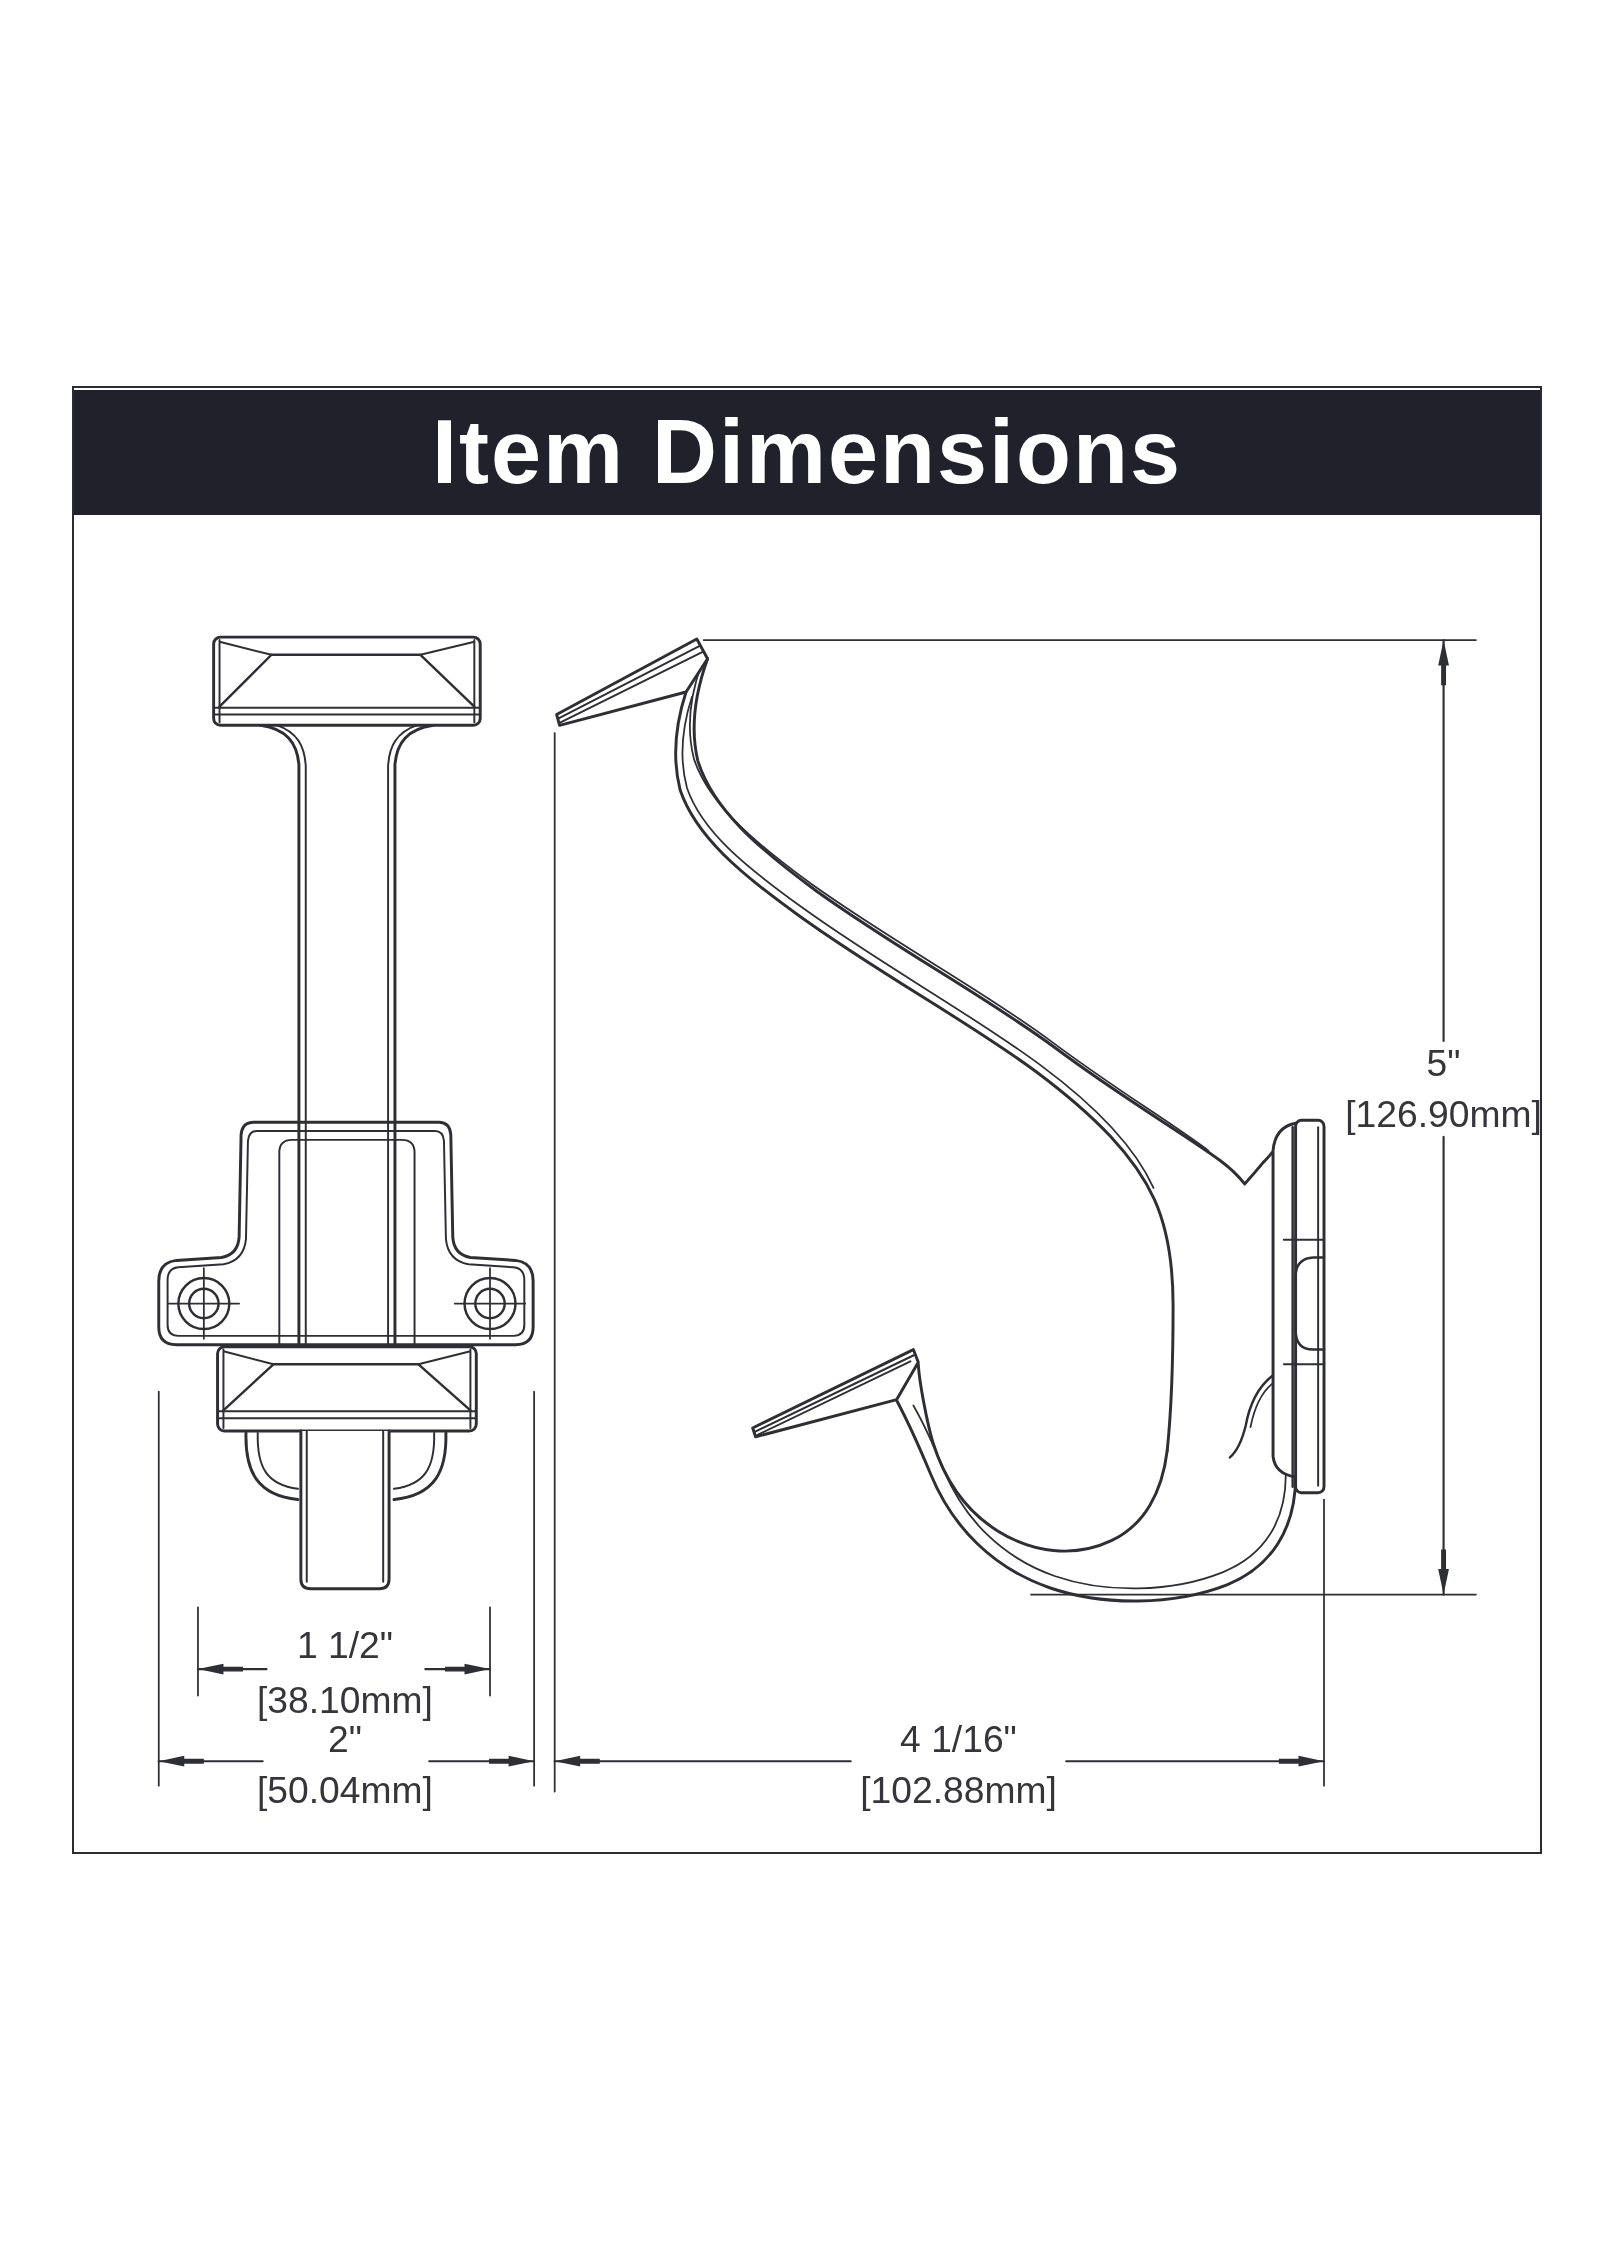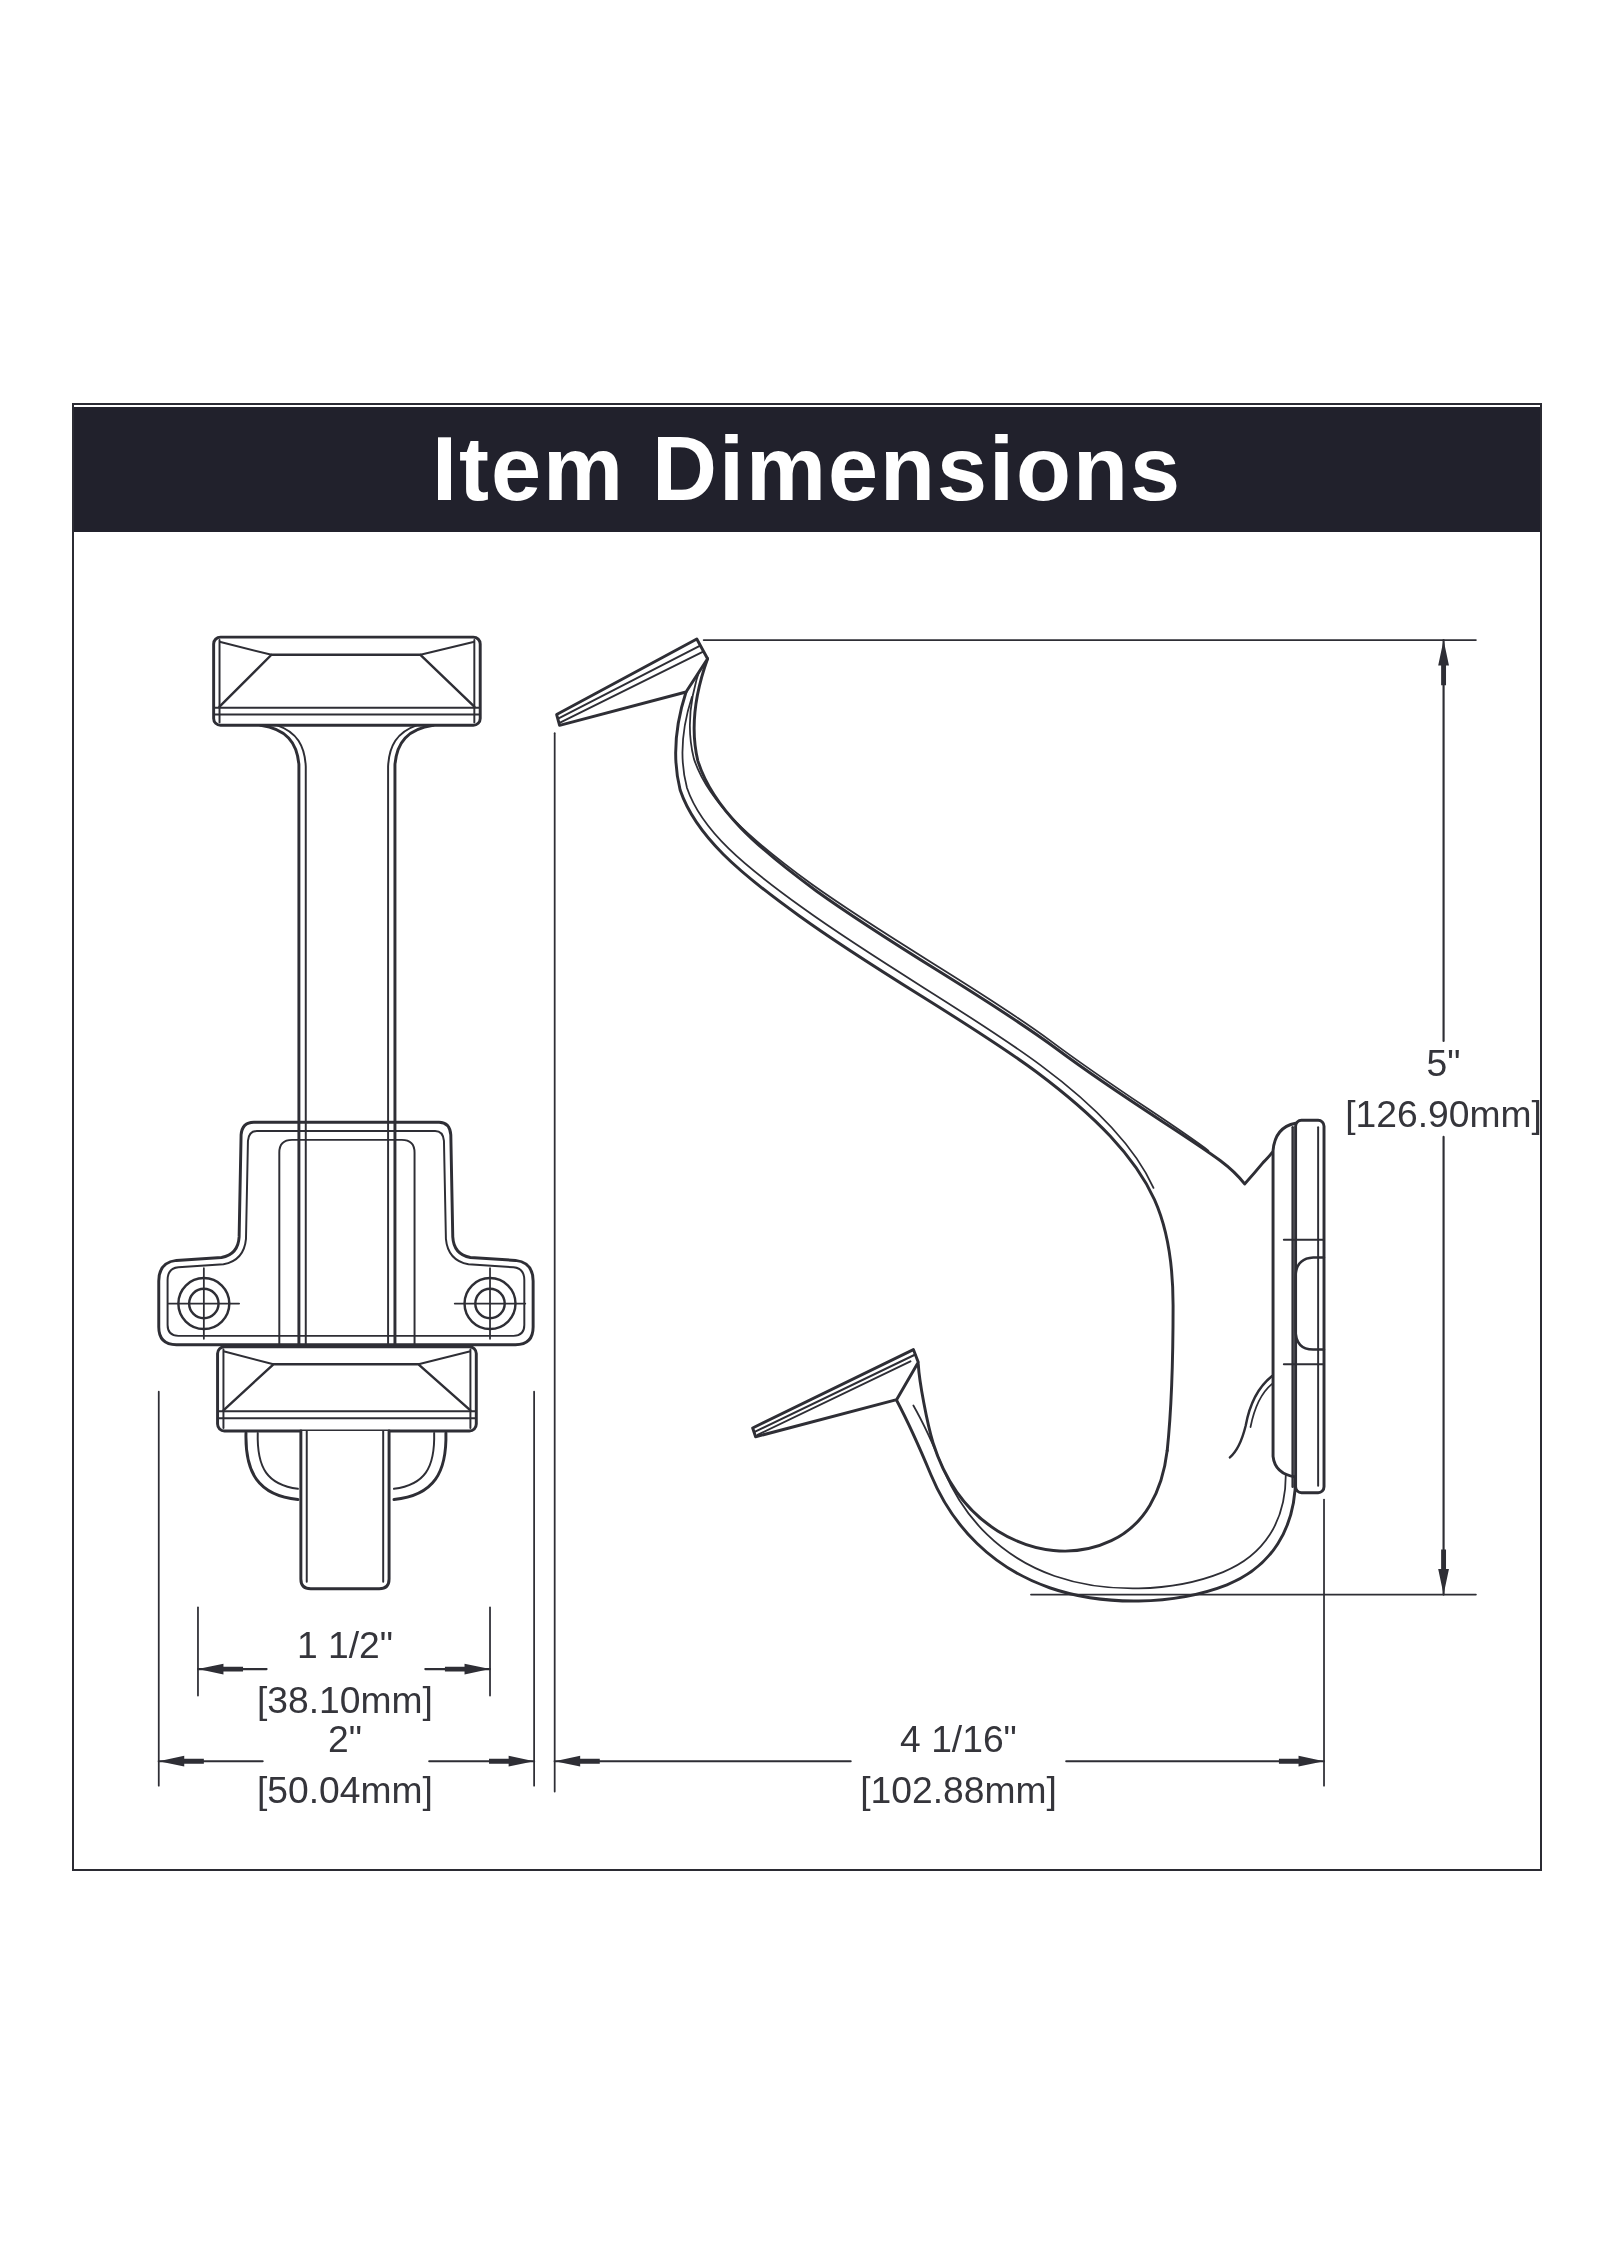--- a/index.html
+++ b/index.html
@@ -10,21 +10,21 @@
     --page-bg:#ffffff;
     --border-color:#2b2b33;
   }
   html,body{margin:0;padding:0;}
   body{
     width:1619px;height:2267px;position:relative;overflow:hidden;
     background:var(--page-bg);
     font-family:"Liberation Sans", sans-serif;
   }
   .frame{
-    position:absolute;left:72px;top:403px;width:1470px;height:1468px;
+    position:absolute;left:72px;top:386px;width:1470px;height:1468px;
     border:2.9px solid var(--border-color);
     box-sizing:border-box;background:#ffffff;
   }
   .header{
     position:absolute;left:0;top:2px;width:100%;height:125px;
     background:var(--header-bg);
     display:flex;align-items:center;justify-content:center;
   }
   .header .title{
     color:var(--header-fg);

